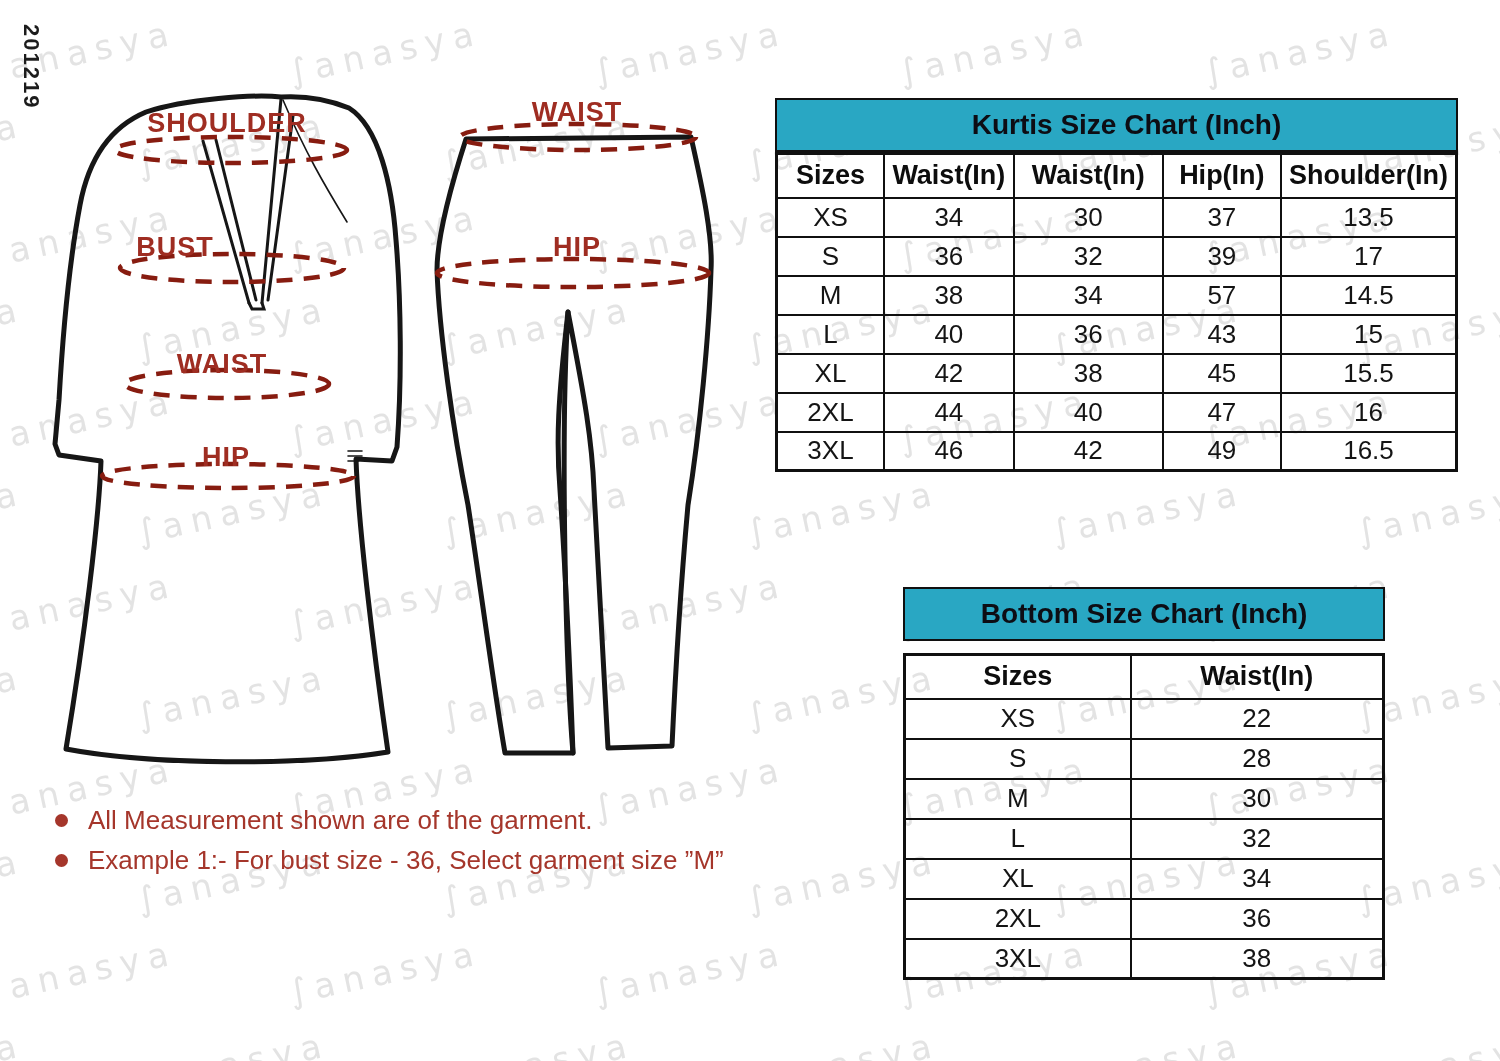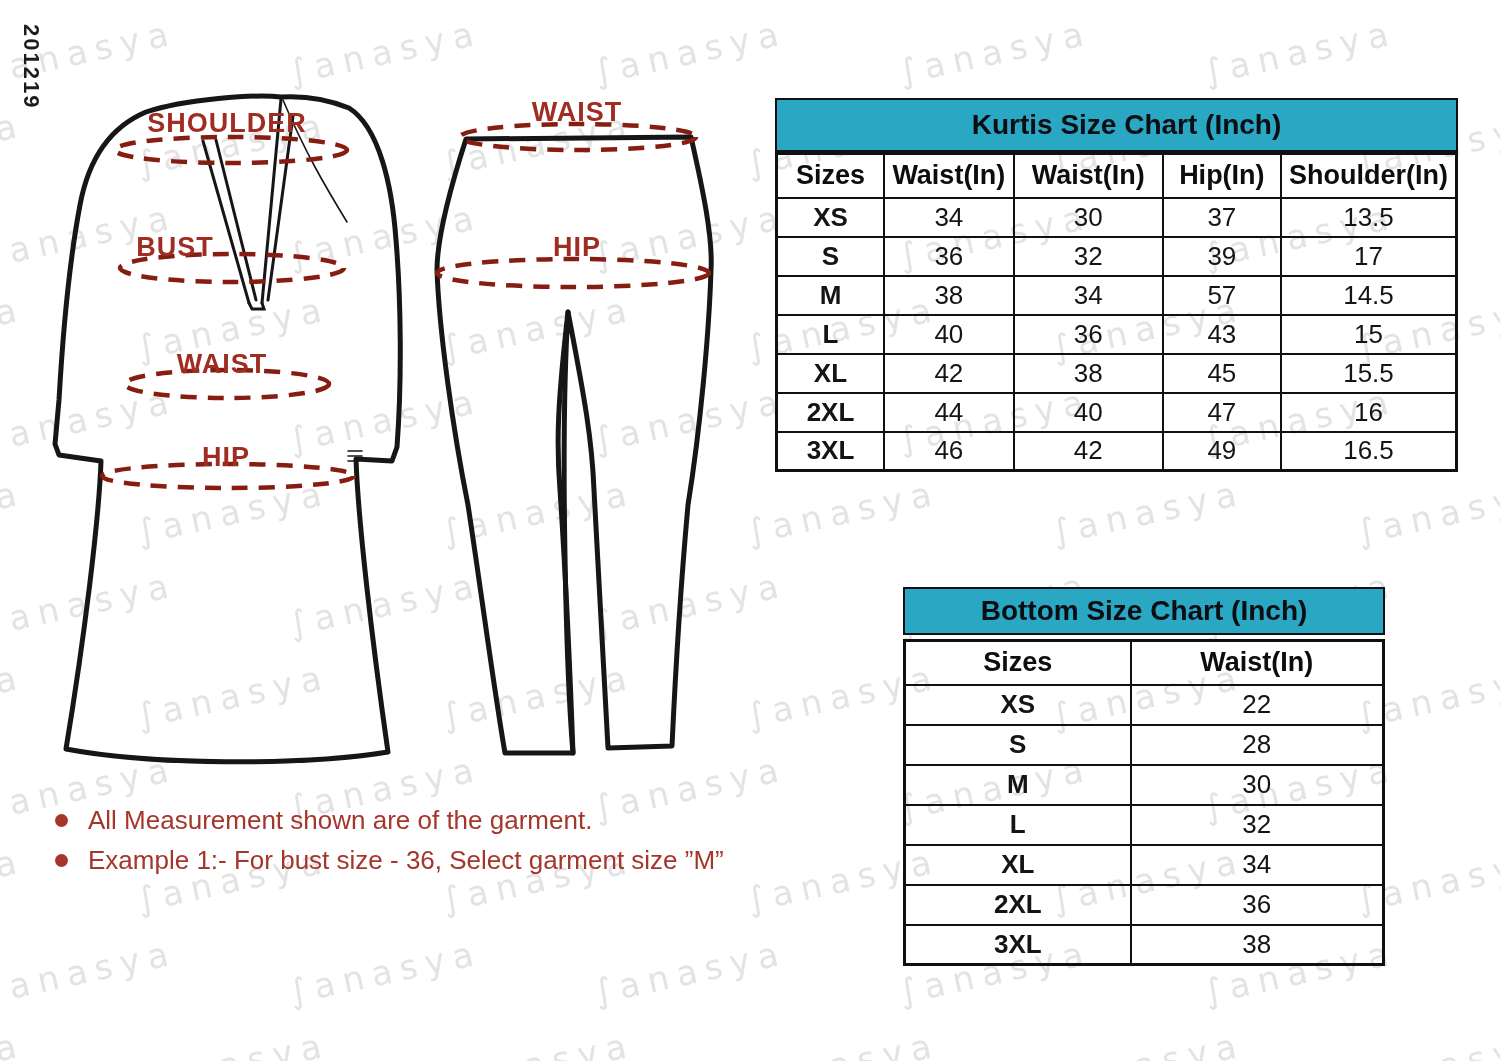--- a/index.html
+++ b/index.html
@@ -42,35 +42,35 @@
   
   .chart{position:absolute;z-index:3;}
   .chart-title{
     background:var(--teal);border:2px solid #101010;color:#0d0d14;
     font-weight:700;font-size:28px;text-align:center;
     display:flex;align-items:center;justify-content:center;
   }
   #kurtis-chart{left:775px;top:98px;width:683px;}
   #kurtis-chart .chart-title{height:54px;padding-left:20px;}
   #bottom-chart{left:903px;top:587px;width:482px;}
-  #bottom-chart .chart-title{height:48px;margin-bottom:4px;}
+  #bottom-chart .chart-title{height:54px;margin-bottom:12px;}
   table.size-table{
     width:100%;border-collapse:collapse;border:3px solid #101010;
     background:transparent;table-layout:fixed;
   }
   table.size-table th{
     border:2px solid #101010;height:44px;font-size:27px;font-weight:700;
     text-align:center;color:#0d0d0d;background:transparent;
   }
   table.size-table td{
     border:2px solid #101010;height:39px;font-size:26px;font-weight:400;
     text-align:center;color:#141414;background:transparent;
   }
   #bottom-chart table.size-table td{height:40px;}
-  table.size-table td.rowlabel{font-weight:700;}
+  table.size-table td.rowlabel{font-weight:400;}
   
   #notes{position:absolute;left:55px;top:800px;width:720px;z-index:3;color:var(--note);}
   .note{display:flex;align-items:flex-start;}
   .note .dot{
     flex:0 0 auto;width:13px;height:13px;border-radius:50%;
     background:var(--note);margin:14px 20px 0 0;
   }
   .note-lines{font-size:26px;line-height:40px;}
 </style>
 </head>

